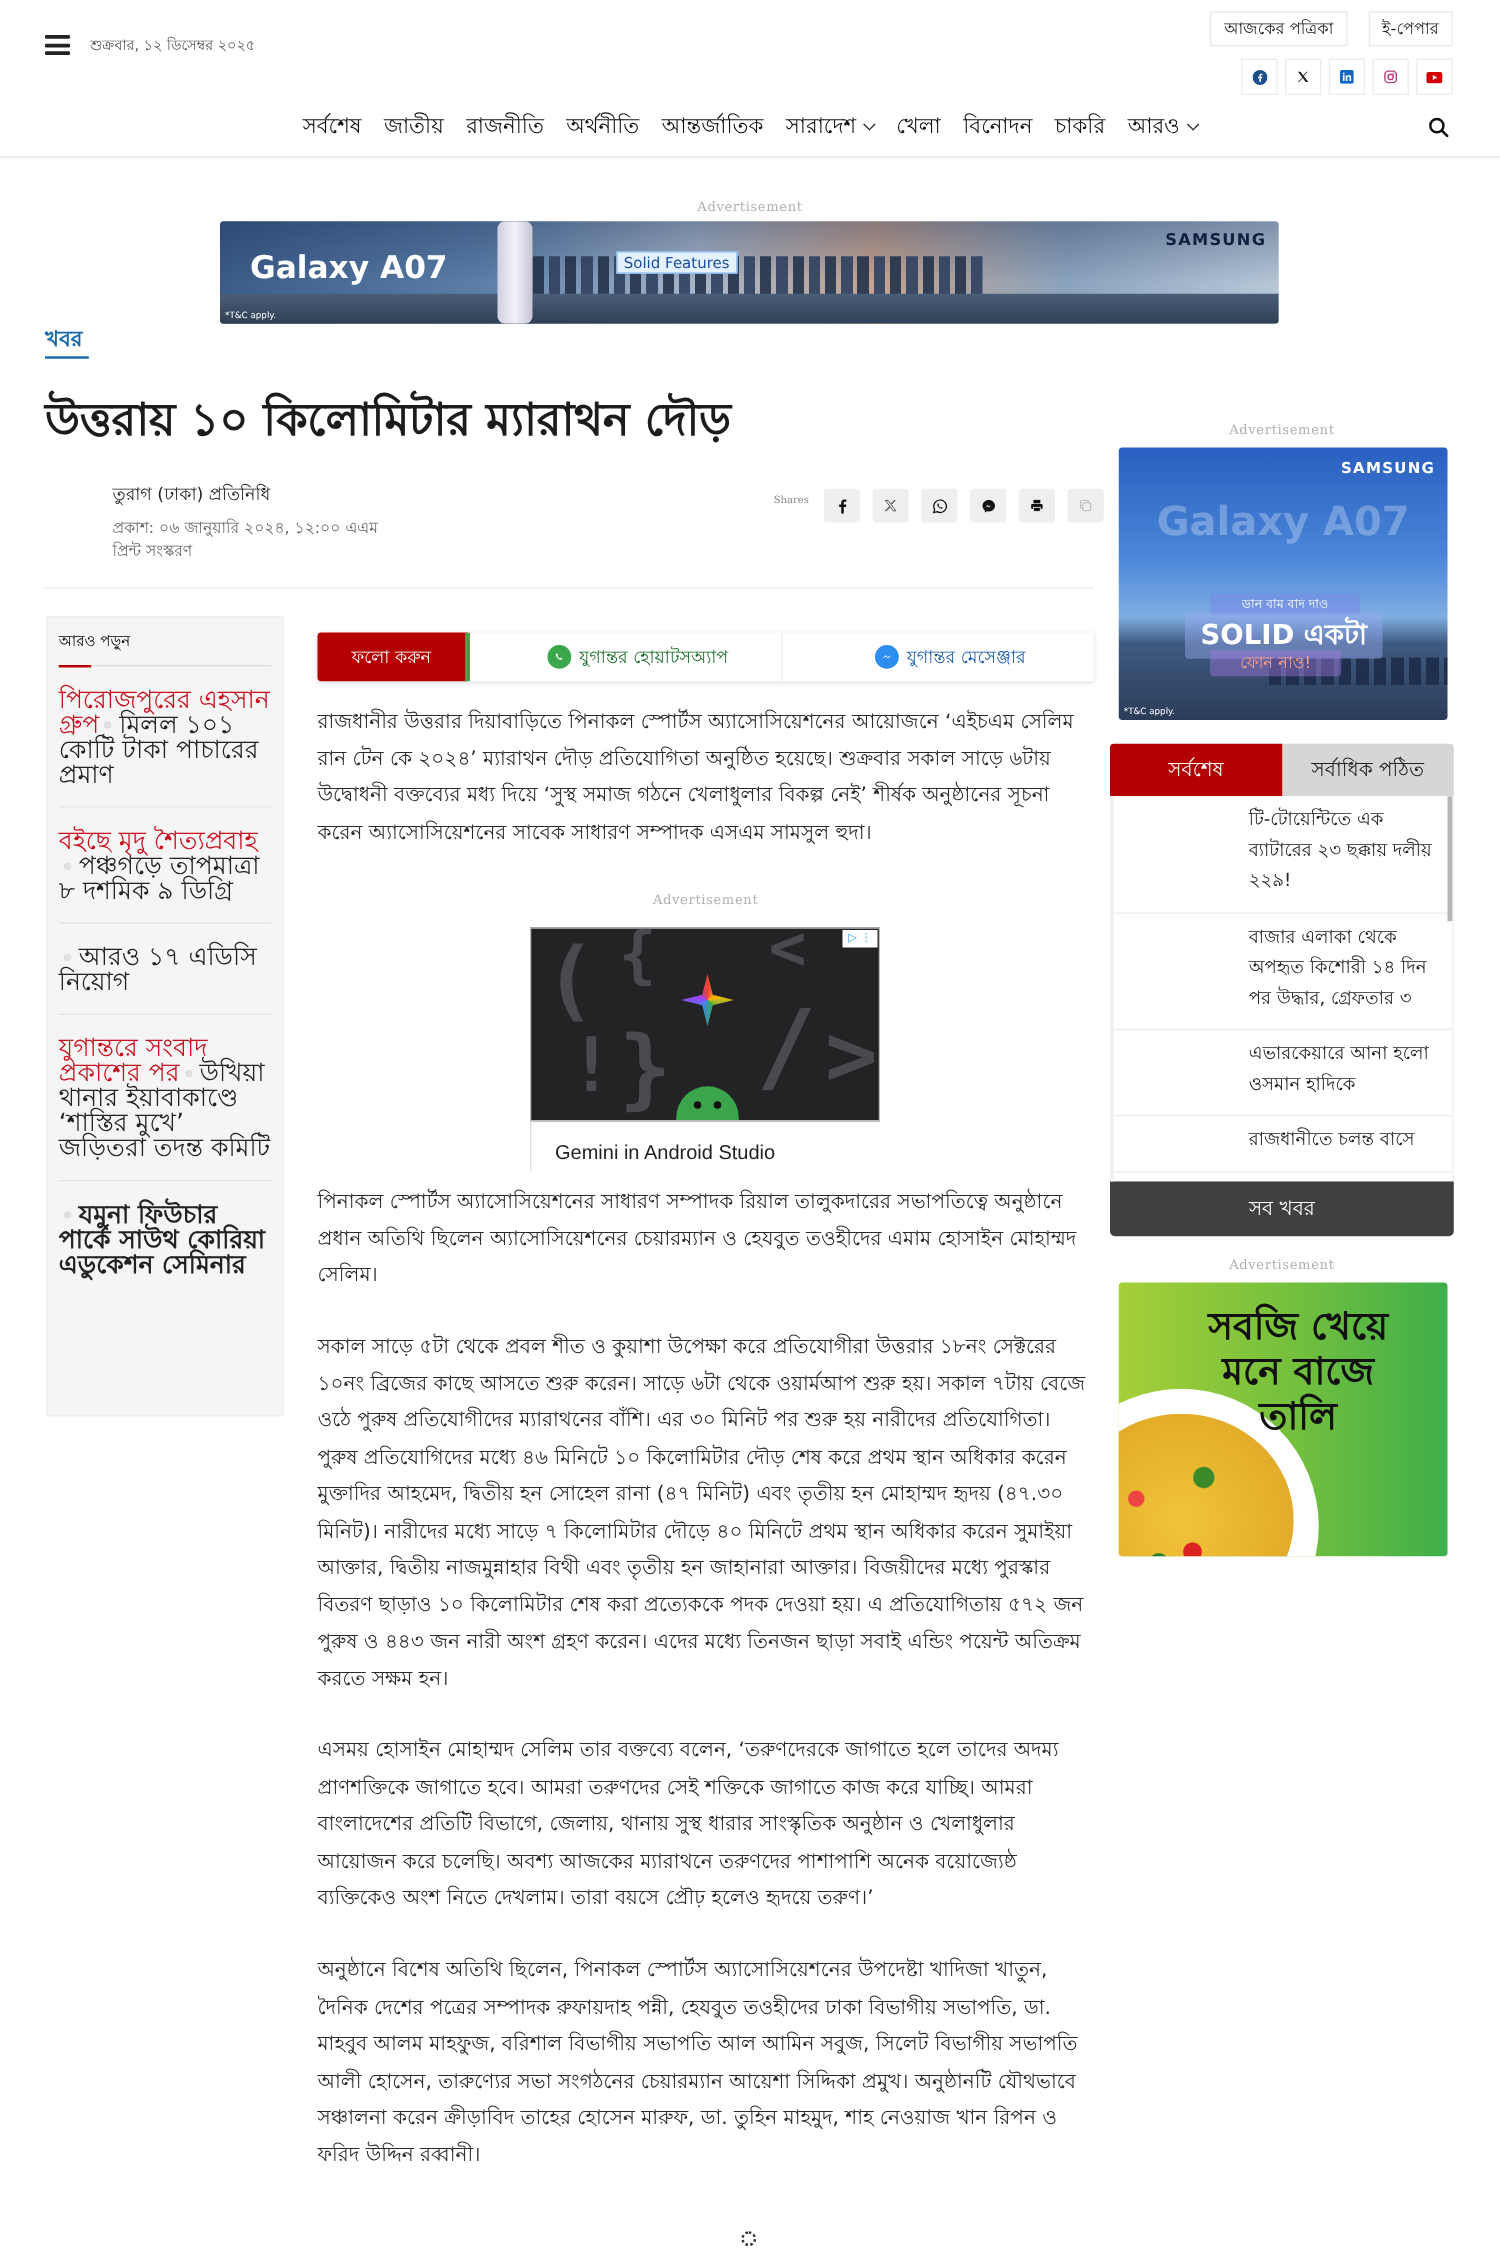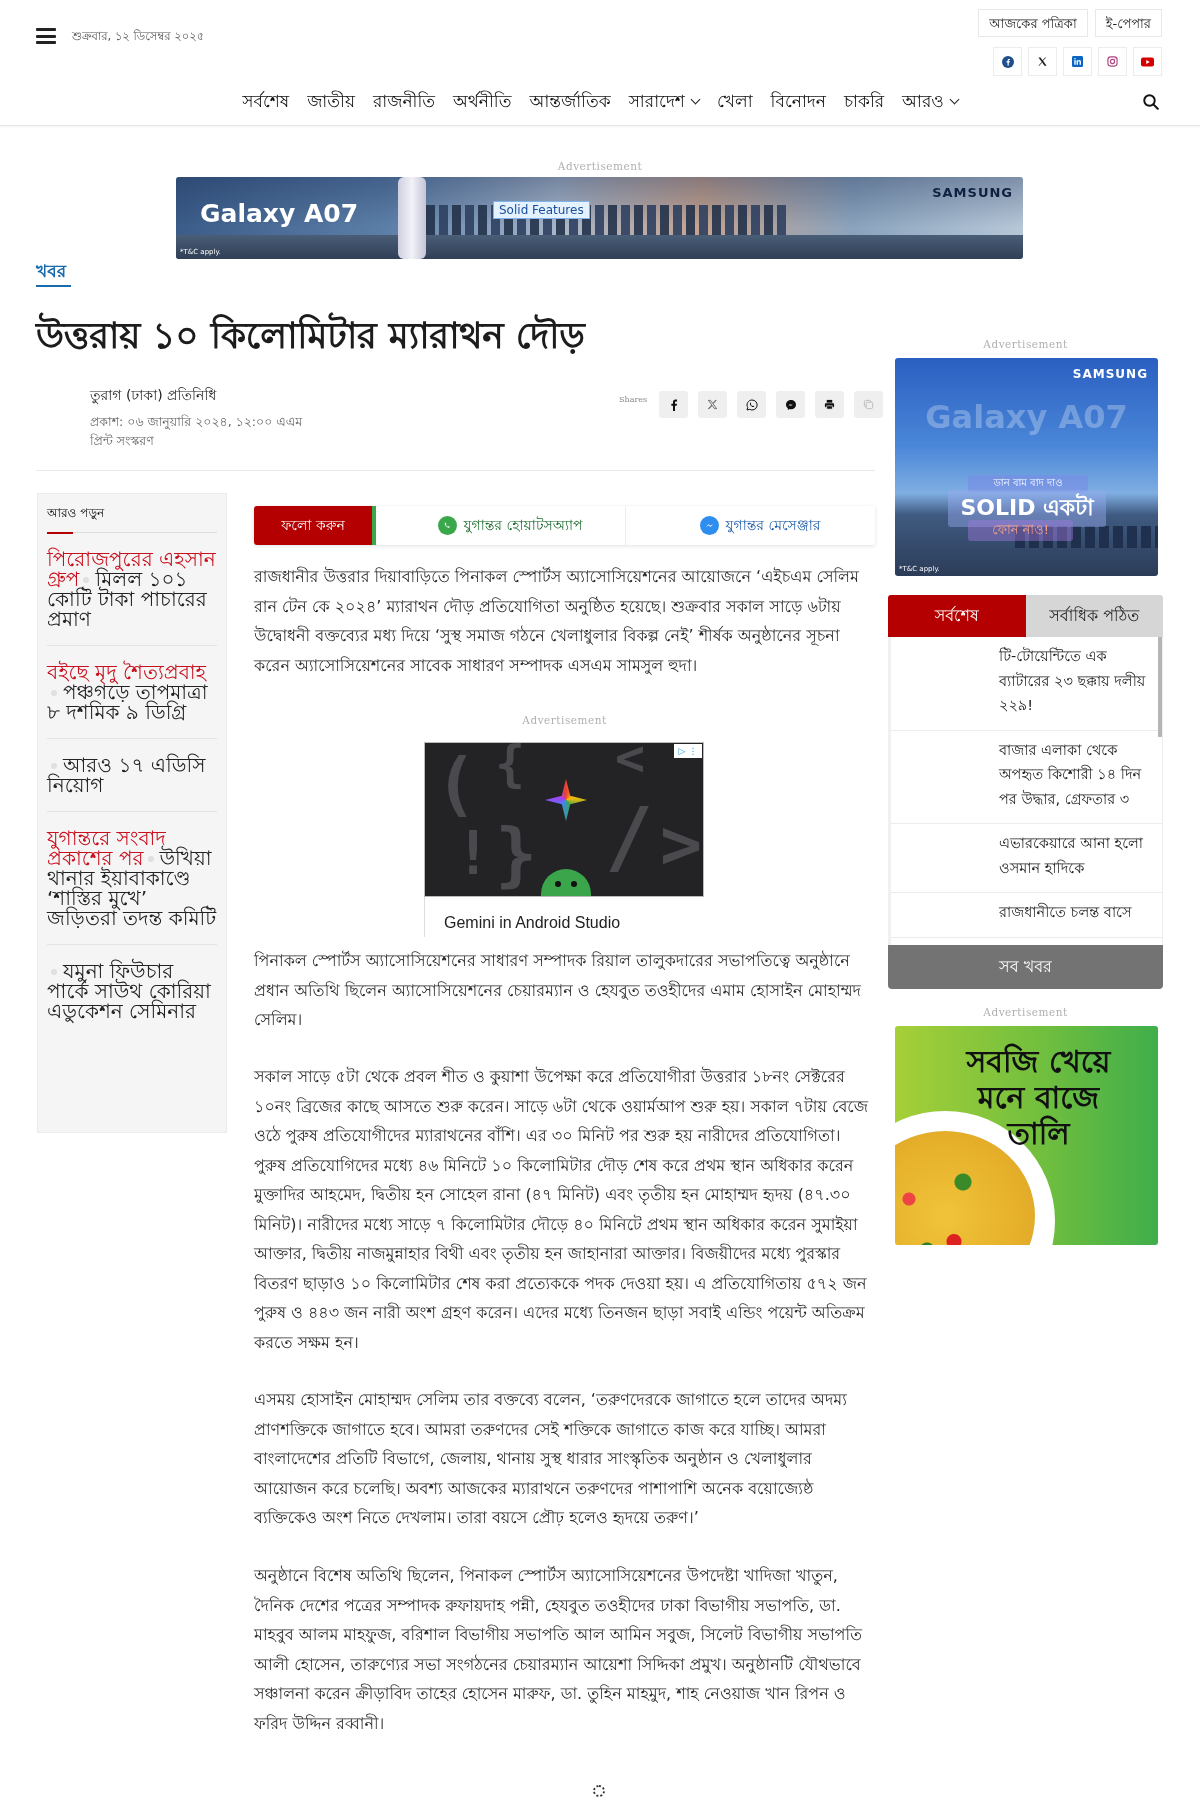--- a/index.html
+++ b/index.html
@@ -4,21 +4,21 @@
 <style>
   * { box-sizing: border-box; margin: 0; padding: 0; }
   html, body { width: 1200px; height: 1809px; background: #ffffff; overflow: hidden; }
   body { font-family: "DejaVu Sans", "Liberation Sans", sans-serif; color: #222; position: relative; }
 
   
   .header { position: absolute; left: 0; top: 0; width: 1200px; height: 126px; background: #fff; border-bottom: 1px solid #e6e6e6; box-shadow: 0 1px 2px rgba(0,0,0,0.05); }
   .hamburger { position: absolute; left: 36px; top: 28px; width: 20px; height: 16px; cursor: pointer; }
   .hamburger span { display: block; height: 3px; background: #222; margin-bottom: 3.5px; border-radius: 1px; }
   .date-text { position: absolute; left: 72px; top: 28px; font-size: 11.5px; color: #555; }
-  .top-btns { position: absolute; right: 38px; top: 9px; display: flex; gap: 7px; }
+  .top-btns { position: absolute; right: 38px; top: 9px; display: flex; gap: 17px; }
   .top-btn { border: 1px solid #e8e8e8; padding: 5px 10px; font-size: 13px; color: #222; background: #fff; height: 28px; line-height: 17px; }
   .social-row { position: absolute; right: 38px; top: 47px; display: flex; gap: 6px; }
   .social { width: 29px; height: 29px; border: 1px solid #ececec; display: flex; align-items: center; justify-content: center; background: #fff; }
   .nav { position: absolute; left: 0; top: 86px; width: 1200px; display: flex; justify-content: center; gap: 0; }
   .nav-item { font-size: 17px; color: #111; padding: 0 9px; height: 30px; line-height: 30px; display: flex; align-items: center; gap: 3px; }
   .chev { display: inline-block; width: 7px; height: 7px; border-right: 1.6px solid #222; border-bottom: 1.6px solid #222; transform: rotate(45deg); margin-left: 4px; margin-top: -4px; }
   .search-btn { position: absolute; right: 40px; top: 93px; width: 18px; height: 18px; }
 
   
   .ad-label { font-family: "DejaVu Serif", serif; font-size: 10.5px; color: #b0b0b0; text-align: center; letter-spacing: 0.5px; }
@@ -44,21 +44,21 @@
   .share-wrap { position: absolute; left: 619px; top: 391px; display: flex; align-items: flex-start; gap: 10px; }
   .share-label { font-family: "DejaVu Serif", serif; font-size: 8px; color: #888; margin-top: 4px; margin-right: 2px; }
   .share-btn { width: 29px; height: 27px; background: #efefef; border-radius: 3px; display: flex; align-items: center; justify-content: center; }
   .divider { position: absolute; left: 36px; top: 470px; width: 839px; height: 1px; background: #e9e9e9; }
 
   
   .more-box { position: absolute; left: 37px; top: 493px; width: 190px; height: 640px; background: #f5f5f5; border: 1px solid #ececec; padding: 10px 9px; }
   .more-title { font-size: 12px; color: #000000; padding-bottom: 8px; border-bottom: 1.5px solid #dcdcdc; position: relative; }
   .more-title::after { content: ""; position: absolute; left: 0; bottom: -1.5px; width: 26px; height: 2px; background: #b40000; }
   .more-item { padding: 16px 0 16px 0; border-bottom: 1px solid #e4e4e4; font-size: 20px; line-height: 20px; color: #222; }
-  .more-item:last-child { border-bottom: none; }
+  .more-item:last-child { border-bottom: none; font-weight: bold; }
   .more-item .kicker { color: #c8101e; }
   .dot { display: inline-block; width: 6px; height: 6px; border-radius: 50%; background: #e0e0e0; margin: 0 6px 2px 4px; vertical-align: middle; }
 
   
   .follow-bar { position: absolute; left: 254px; top: 506px; width: 621px; height: 39px; border-radius: 3px; display: flex; box-shadow: 0 1px 4px rgba(0,0,0,0.12); background: #fff; }
   .follow-lbl { width: 122px; background: #b40000; color: #fff; font-size: 14px; display: flex; align-items: center; justify-content: center; border-right: 4px solid #3aa84a; border-radius: 3px 0 0 3px; }
   .follow-link { flex: 1; display: flex; align-items: center; justify-content: center; gap: 6px; font-size: 14px; color: #1a6b2a; padding-left: 20px; }
   .follow-link.msg { color: #1a5aa8; border-left: 1px solid #ececec; }
   .ico-circle { width: 19px; height: 19px; border-radius: 50%; display: inline-flex; align-items: center; justify-content: center; }
 
@@ -90,21 +90,21 @@
   .side-ad1 .city { position: absolute; left: 120px; top: 168px; width: 143px; height: 22px; background: repeating-linear-gradient(90deg, #1b2a48 0 10px, transparent 10px 14px); opacity: 0.85; }
 
   .tabs-box { position: absolute; left: 888px; top: 595px; width: 275px; height: 394px; }
   .tabs { display: flex; height: 42px; }
   .tab { flex: 1; display: flex; align-items: center; justify-content: center; font-size: 16px; }
   .tab.active { background: #b40000; color: #fff; border-radius: 3px 0 0 0; }
   .tab.inactive { background: #d6d6d6; color: #222; border-radius: 0 3px 0 0; }
   .tab-list { height: 308px; overflow: hidden; background: #fff; border-left: 3px solid #f0f0f0; border-right: 1px solid #eee; position: relative; }
   .tab-item { padding: 7px 10px 12px 108px; font-size: 14.5px; line-height: 24.5px; color: #222; border-bottom: 1px solid #ececec; }
   .scrollbar { position: absolute; right: 0; top: 0; width: 4px; height: 100px; background: #b5b5b5; }
-  .all-news { height: 44px; background: #737373; color: #fff; font-size: 16px; display: flex; align-items: center; justify-content: center; border-radius: 0 0 4px 4px; }
+  .all-news { height: 44px; background: #404040; color: #fff; font-size: 16px; display: flex; align-items: center; justify-content: center; border-radius: 0 0 4px 4px; }
 
   .side-ad2-label { position: absolute; left: 888px; top: 1006px; width: 275px; }
   .side-ad2 { position: absolute; left: 895px; top: 1026px; width: 263px; height: 219px; border-radius: 3px; overflow: hidden; background: linear-gradient(90deg, #a6cf38 0%, #72bf3e 55%, #3fae4a 100%); }
   .side-ad2 .txt { position: absolute; right: 32px; top: 18px; width: 175px; text-align: center; font-size: 30px; line-height: 36px; font-weight: bold; color: #111; }
   .side-ad2 .plate { position: absolute; left: -60px; top: 85px; width: 220px; height: 220px; border-radius: 50%; background: #fff; }
   .side-ad2 .food { position: absolute; left: -40px; top: 105px; width: 180px; height: 170px; border-radius: 50%;
     background: radial-gradient(circle at 30% 40%, #e44 0 6px, transparent 7px), radial-gradient(circle at 60% 30%, #3a8a2a 0 8px, transparent 9px), radial-gradient(circle at 55% 65%, #d22 0 7px, transparent 8px), radial-gradient(circle at 40% 70%, #2f7d2a 0 7px, transparent 8px), radial-gradient(circle, #f0c43a 0%, #e6b02a 60%, #d9a22a 100%); }
 </style>
 </head>
 <body>

